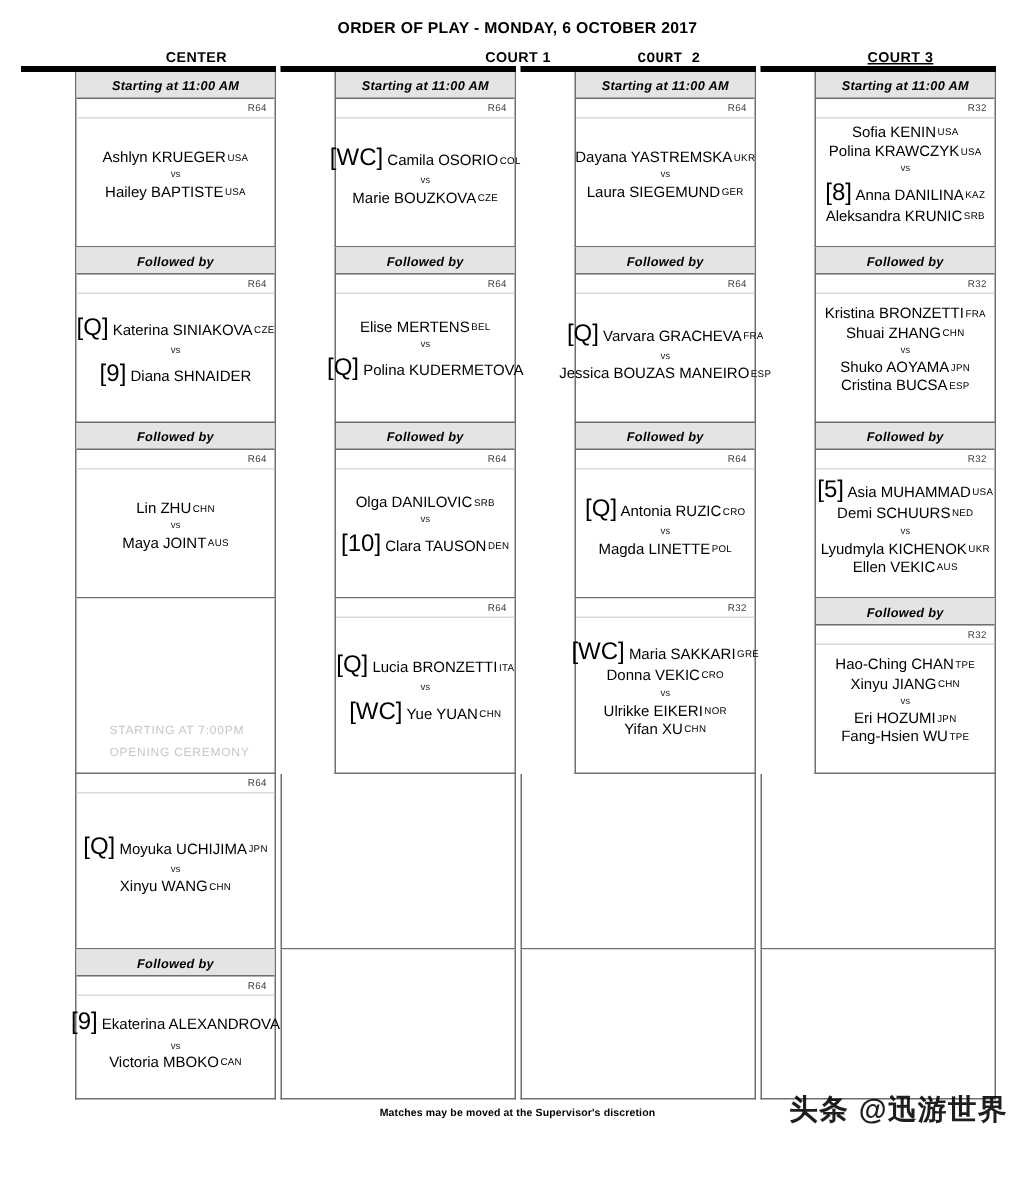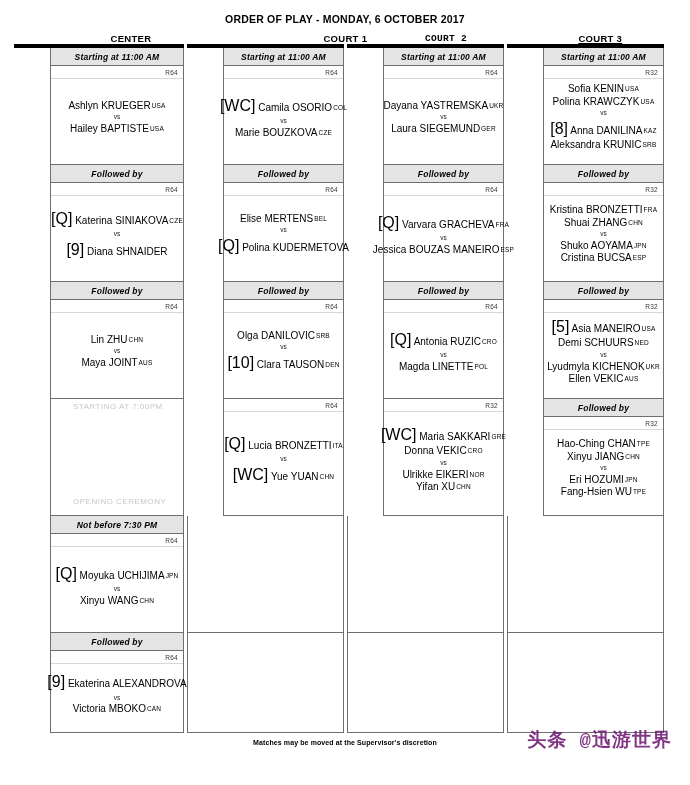--- a/index.html
+++ b/index.html
@@ -127,21 +127,21 @@
   .vs {
     font-size: 6.5px;
     line-height: 1.6;
     color: #222;
   }
 
   .ceremony {
     flex: 1;
     display: flex;
     flex-direction: column;
-    justify-content: space-between;
+    justify-content: flex-end;
     align-items: flex-start;
     padding: 0 0 6px 22px;
     color: #c6c6c6;
     font-size: 8px;
     letter-spacing: 0.5px;
     line-height: 1.9;
   }
 
   .empty-cell {
     border-left: 1px solid #6f6f6f;
@@ -157,24 +157,24 @@
     margin-top: 6px;
     letter-spacing: 0.1px;
   }
 
   .watermark {
     position: absolute;
     right: 18px;
     bottom: 32px;
     font-size: 19px;
     font-weight: bold;
-    color: #701a75;
+    color: #000000;
     opacity: 0.88;
     letter-spacing: 1px;
-    font-family: Liberation Mono, monospace;
+    font-family: Liberation Sans, sans-serif;
     white-space: nowrap;
   }
 </style>
 </head>
 <body>
 
 <div class="page-title">ORDER OF PLAY - MONDAY, 6 OCTOBER 2017</div>
 
 <div class="court-heads">
     <div class="court-head" style="width: 170px;">CENTER</div>
@@ -235,21 +235,20 @@
         <div class="slot-head empty"></div>
         <div class="slot-body">
           <div class="round-row blank"></div>
           <div class="ceremony">
             <div>STARTING AT 7:00PM</div>
             <div>OPENING CEREMONY</div>
           </div>
         </div>
       </div>
       <div class="slot" style="height: 117px;">
-        <div class="slot-head">Not before 7:30 PM</div>
         <div class="slot-body">
           <div class="round-row">R64</div>
           <div class="match">
             <div class="side">
               <div class="pname"><span class="seed">[Q]</span> <span>Moyuka UCHIJIMA</span><span class="ctry">JPN</span></div>
             </div>
             <div class="vs">vs</div>
             <div class="side">
               <div class="pname"><span>Xinyu WANG</span><span class="ctry">CHN</span></div>
             </div>
@@ -437,21 +436,21 @@
             </div>
           </div>
         </div>
       </div>
       <div class="slot" style="height: 117px;">
         <div class="slot-head">Followed by</div>
         <div class="slot-body">
           <div class="round-row">R32</div>
           <div class="match">
             <div class="side">
-              <div class="pname"><span class="seed">[5]</span> <span>Asia MANEIRO</span><span class="ctry">USA</span></div>
+              <div class="pname"><span class="seed">[5]</span> <span>Asia MUHAMMAD</span><span class="ctry">USA</span></div>
               <div class="pname"><span>Demi SCHUURS</span><span class="ctry">NED</span></div>
             </div>
             <div class="vs">vs</div>
             <div class="side">
               <div class="pname"><span>Lyudmyla KICHENOK</span><span class="ctry">UKR</span></div>
               <div class="pname"><span>Ellen VEKIC</span><span class="ctry">AUS</span></div>
             </div>
           </div>
         </div>
       </div>

